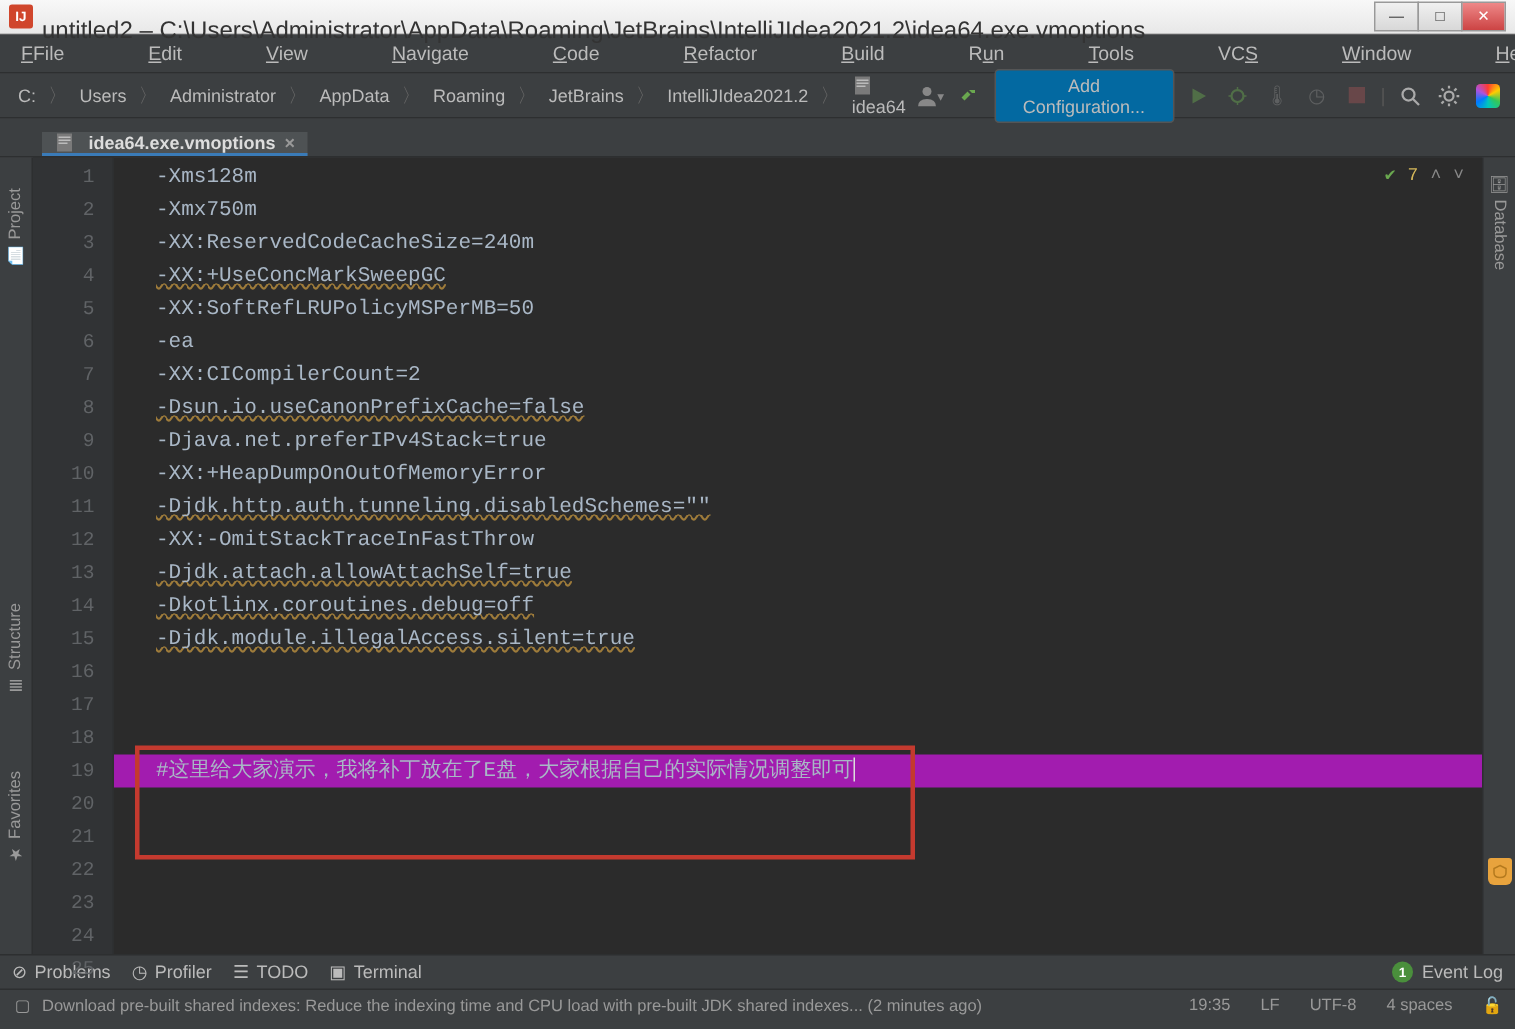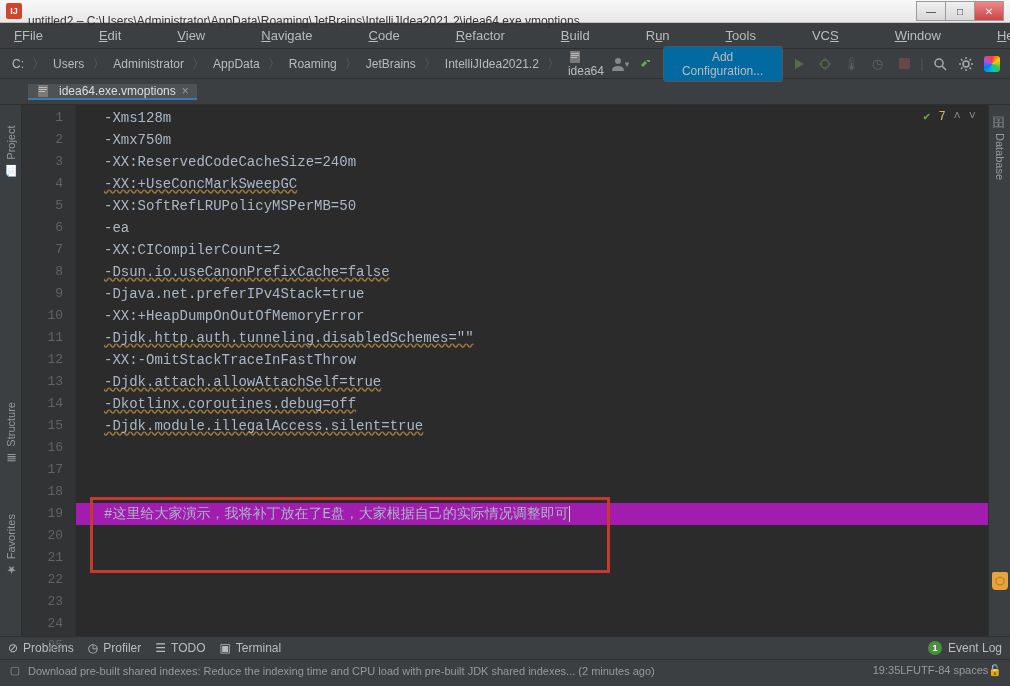--- a/index.html
+++ b/index.html
@@ -1,34 +1,34 @@
 <!DOCTYPE html>
 <html><head>
 <meta charset="utf-8">
 <style>
 * { margin: 0; padding: 0; box-sizing: border-box; }
 body { font-family: "Segoe UI", Arial, sans-serif; font-size: 13px; background: #3c3f41; color: #bbb; overflow: hidden; width: 1010px; height: 686px; }
 .titlebar { background: linear-gradient(to bottom, #f8f8f8, #e8e8e8); border-bottom: 1px solid #c0c0c0; height: 23px; display: flex; align-items: center; padding: 0 6px; color: #333; }
 .titlebar-icon { width: 16px; height: 16px; background: #d0462c; border-radius: 2px; margin-right: 6px; display: flex; align-items: center; justify-content: center; color: #fff; font-size: 9px; font-weight: bold; }
-.titlebar-text { flex: 1; font-size: 12px; margin-top: 20px; }
+.titlebar-text { flex: 1; font-size: 16px; margin-top: 20px; }
 .win-controls { display: flex; gap: 0; }
 .win-btn { width: 30px; height: 20px; border: 1px solid #999; background: linear-gradient(to bottom, #f0f0f0, #d8d8d8); display: flex; align-items: center; justify-content: center; font-size: 10px; margin-left: -1px; cursor: pointer; }
 .win-btn.close { background: linear-gradient(to bottom, #e88, #c44); color: #fff; }
 .menubar { background: #3c3f41; height: 26px; display: flex; align-items: center; padding: 0 6px; border-bottom: 1px solid #2d2f30; gap: 40px; }
 .menu-item { padding: 2px 8px; color: #bbb; cursor: pointer; font-size: 13px; }
 .menu-item u { text-decoration: underline; }
 .navbar { background: #3c3f41; height: 30px; display: flex; align-items: center; padding: 0 8px; border-bottom: 1px solid #2d2f30; gap: 2px; }
 .bc-item { color: #bbb; padding: 2px 4px; font-size: 12px; cursor: pointer; }
 .bc-sep { color: #666; margin: 0 2px; }
 .fileicon { width: 14px; height: 14px; margin-right: 3px; display: inline-block; vertical-align: middle; }
 .navbar-right { margin-left: auto; display: flex; align-items: center; gap: 6px; }
 .nav-ic { width: 22px; height: 22px; display: flex; align-items: center; justify-content: center; cursor: pointer; color: #888; border-radius: 3px; }
 .add-config { border: 1px soli #555; background: #0369a1; border: 1px solid #555; border-radius: 3px; padding: 3px 10px; font-size: 12px; color: #bbb; cursor: pointer; }
 .hammer { color: #6aa84f; }
-.tabrow { background: #3c3f41; height: 26px; display: flex; align-items: center; border-bottom: 1px solid #2d2f30; padding-left: 28px; }
+.tabrow { background: #3c3f41; height: 26px; display: flex; align-items: flex-end; border-bottom: 1px solid #2d2f30; padding-left: 28px; font-weight: bold; }
 .filetab { background: #4e5254; border-bottom: 2px solid #3a7bb8; display: flex; align-items: center; padding: 0 8px; gap: 6px; font-size: 12px; color: #ddd; }
 .main { display: flex; height: calc(686px - 28px - 26px - 30px - 26px - 23px - 22px); }
 .left-tools { width: 22px; background: #3c3f41; border-right: 1px solid #2d2f30; display: flex; flex-direction: column; align-items: center; padding-top: 20px; gap: 50px; }
 .tool-tab { writing-mode: vertical-lr; transform: rotate(180deg); font-size: 11px; color: #999; cursor: pointer; display: flex; align-items: center; gap: 4px; }
 .right-tools { width: 22px; background: #3c3f41; border-left: 1px solid #2d2f30; display: flex; flex-direction: column; align-items: center; padding-top: 10px; gap: 40px; }
 .tool-tab-r { writing-mode: vertical-lr; font-size: 11px; color: #999; cursor: pointer; display: flex; align-items: center; gap: 4px; }
 .shield { width: 16px; height: 18px; background: #e8a33d; border-radius: 2px 2px 4px 4px; margin-top: 8px; display:flex; align-items:center; justify-content:center;}
 .editor-wrap { flex: 1; display: flex; position: relative; background: #2b2b2b; }
 .gutter { width: 54px; background: #313335; border-right: 1px solid #2d2f30; padding-top: 2px; }
 .ln { height: 22px; line-height: 22px; text-align: right; padding-right: 12px; color: #606366; font-family: "Consolas","Courier New",monospace; font-size: 13px; }
@@ -40,21 +40,21 @@
 .editor-status { position: absolute; top: 4px; right: 12px; display: flex; gap: 8px; align-items: center; color: #888; font-size: 12px; }
 .check { color: #6aa84f; }
 .warn-n { color: #d6b85a; }
 .underline-w { text-decoration: underline wavy #9e7b3a; text-decoration-skip-ink: none; }
 .toolstrip { height: 23px; background: #3c3f41; border-top: 1px solid #2d2f30; display: flex; align-items: center; padding: 0 8px; gap: 14px; }
 .ts-item { display: flex; align-items: center; gap: 5px; font-size: 12px; color: #bbb; cursor: pointer; }
 .ts-right { margin-left: auto; display: flex; align-items: center; gap: 6px; }
 .green-dot { width: 14px; height: 14px; background: #4a8f3c; border-radius: 50%; color: #fff; font-size: 9px; display: flex; align-items: center; justify-content: center; font-weight: bold;}
 .statusbar { height: 22px; background: #3c3f41; border-top: 1px solid #2d2f30; display: flex; align-items: center; padding: 0 8px; font-size: 11px; color: #999; }
 .sb-ic { width: 14px; display: inline-flex; align-items: center; justify-content: center; margin-right: 6px; }
-.sb-right { margin-left: auto; display: flex; gap: 0; }
+.sb-right { margin-left: auto; display: flex; gap: 20px; }
 .colorbox { width: 16px; height: 16px; border-radius: 3px; position: relative; overflow: hidden; }
 .colorbox::before { content:""; position:absolute; inset:0; background: conic-gradient(#ff3b30,#ffcc00,#34c759,#00c7be,#007aff,#af52de,#ff3b30); }
 svg { display: block; }
 </style>
 </head>
 <body>
 
 <div class="titlebar">
   <div class="titlebar-icon">IJ</div>
   <div class="titlebar-text">untitled2 – C:\Users\Administrator\AppData\Roaming\JetBrains\IntelliJIdea2021.2\idea64.exe.vmoptions</div>

